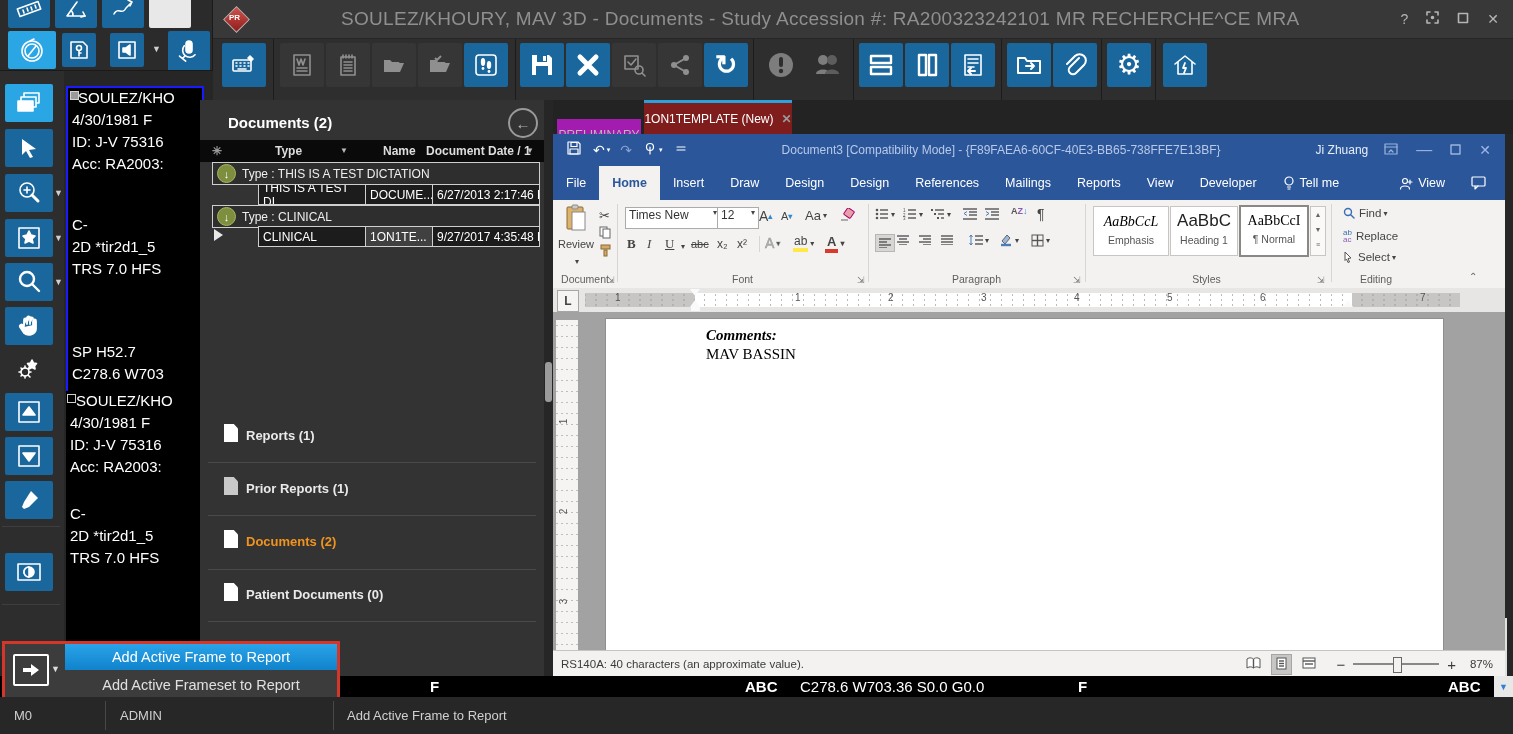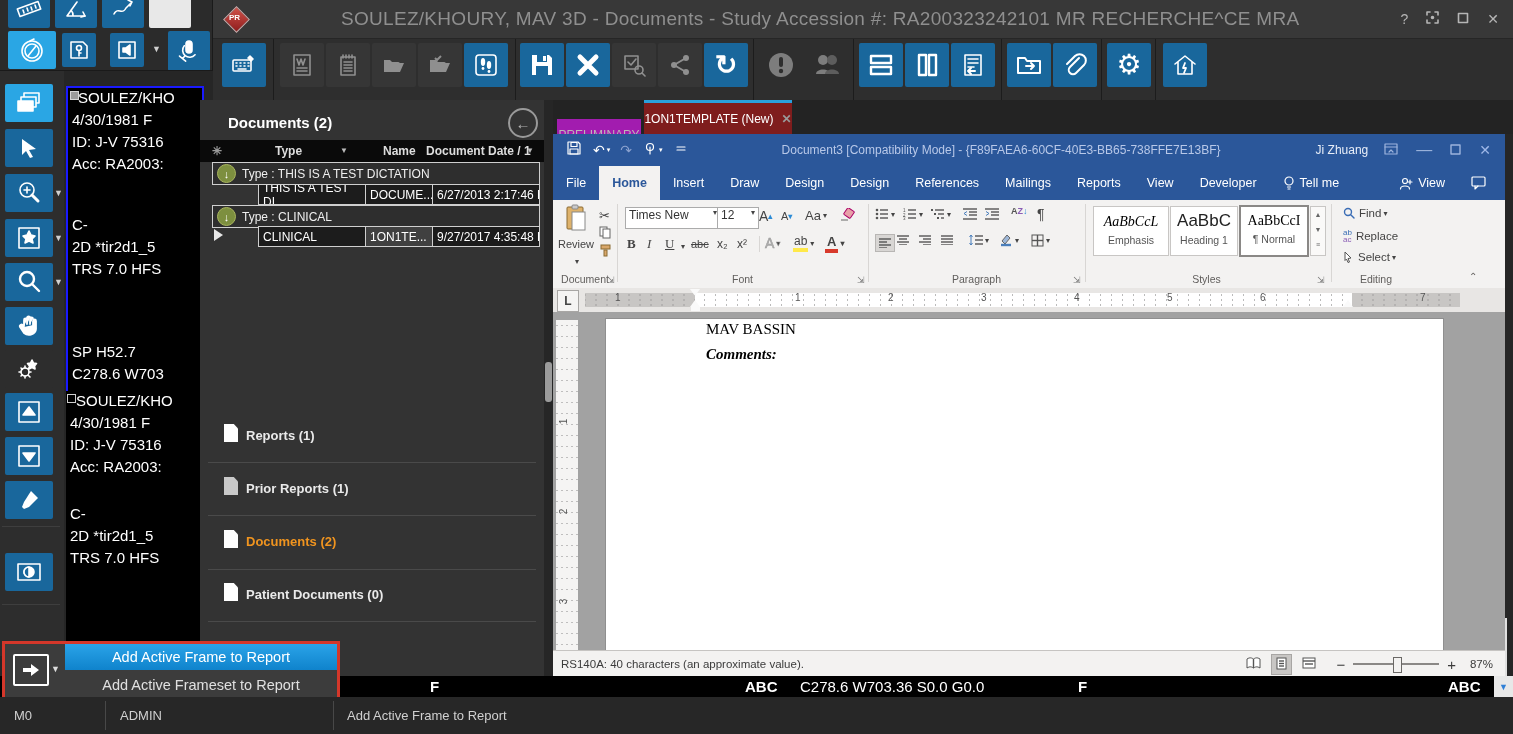--- a/index.html
+++ b/index.html
@@ -750,22 +750,22 @@
     <div class="tri" style="left:790px;top:12px;border-left:5px solid transparent;border-right:5px solid transparent;border-bottom:7px solid #fafafa"></div>
   </div>
 
   <div class="docarea">
     <div class="vruler">
       <span class="ab" style="left:5px;top:96px;font-size:10px;color:#555;transform:rotate(-90deg)">1</span>
       <span class="ab" style="left:5px;top:186px;font-size:10px;color:#555;transform:rotate(-90deg)">2</span>
       <span class="ab" style="left:5px;top:276px;font-size:10px;color:#555;transform:rotate(-90deg)">3</span>
     </div>
     <div class="page">
+      <div style="margin:8px 0 0 100px;font-family:'Liberation Serif',serif;font-size:15px;font-weight:bold;font-style:italic;color:#000">Comments:</div>
       <div style="margin:2px 0 0 100px;font-family:'Liberation Serif',serif;font-size:15px;color:#000">MAV BASSIN</div>
-      <div style="margin:8px 0 0 100px;font-family:'Liberation Serif',serif;font-size:15px;font-weight:bold;font-style:italic;color:#000">Comments:</div>
     </div>
   </div>
 
   <div class="wstatus">
     <span class="nw" style="margin-left:8px">RS140A: 40 characters (an approximate value).</span>
     <div style="flex:1"></div>
     <span style="margin-right:10px"><svg width="15" height="12" viewBox="0 0 15 12" class="li12">
           <path d="M1,2 C4,0 6,1 7.5,2 C9,1 11,0 14,2 V11 C11,9 9,10 7.5,11 C6,10 4,9 1,11 z" fill="#fff" stroke="#555"></path>
           <line x1="7.5" y1="2" x2="7.5" y2="11"></line>
         </svg></span>

